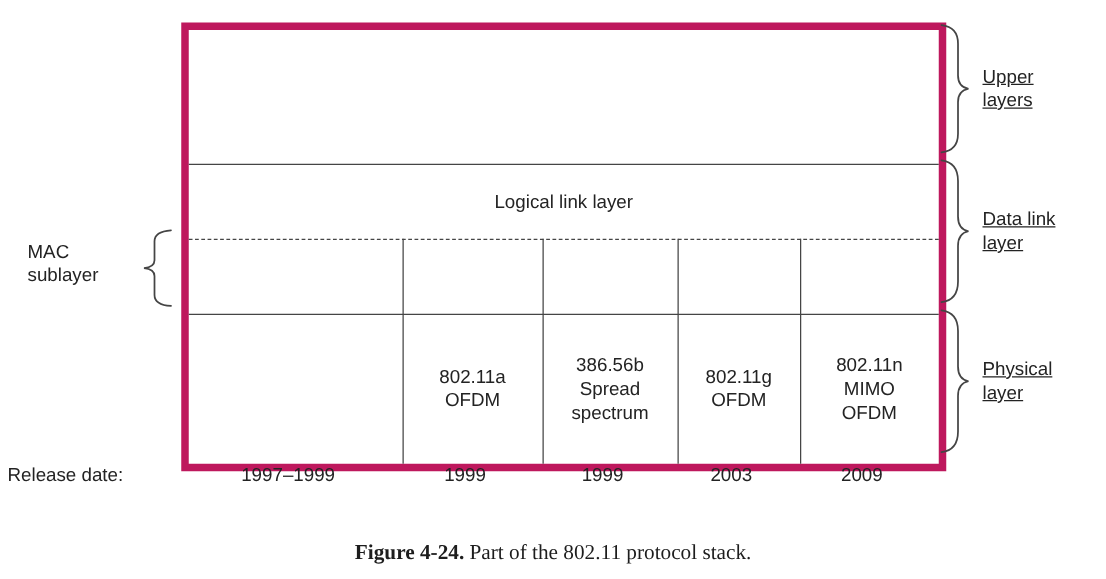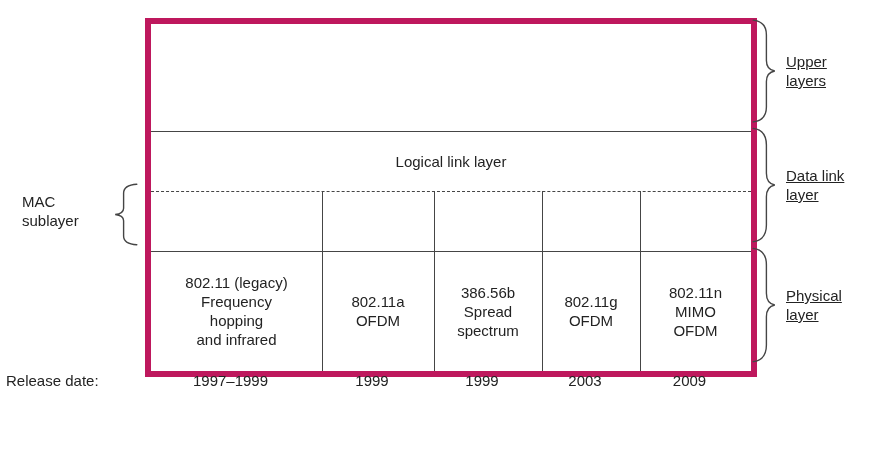--- a/index.html
+++ b/index.html
@@ -92,26 +92,20 @@
     <div class="vline" style="left:283px"></div>
     <div class="vline" style="left:391px"></div>
     <div class="vline" style="left:489px"></div>
 
     <div class="band llc-band">
       <span>Logical link layer</span>
     </div>
 
     <div class="band mac-band"></div>
 
-    <div class="phy-cell" style="left:0;width:171px">
-      <span class="preline">802.11 (legacy)
-Frequency
-hopping
-and infrared</span>
-    </div>
     <div class="phy-cell" style="left:171px;width:112px">
       <span class="preline">802.11a
 OFDM</span>
     </div>
     <div class="phy-cell" style="left:283px;width:108px">
       <span class="preline">386.56b
 Spread
 spectrum</span>
     </div>
     <div class="phy-cell" style="left:391px;width:98px">
@@ -157,14 +151,17 @@
   <div class="side-label preline" style="left:786px;top:286px">Physical
 layer</div>
 
   <div class="release-label">Release date:</div>
   <div class="release-date" style="left:145px;width:171px">1997–1999</div>
   <div class="release-date" style="left:316px;width:112px">1999</div>
   <div class="release-date" style="left:428px;width:108px">1999</div>
   <div class="release-date" style="left:536px;width:98px">2003</div>
   <div class="release-date" style="left:634px;width:111px">2009</div>
 
+  <div class="caption">
+    <span class="fig-num">Figure 4-24.</span><span> Part of the 802.11 protocol stack.</span>
+  </div>
 
 </div>
 
 </body></html>

